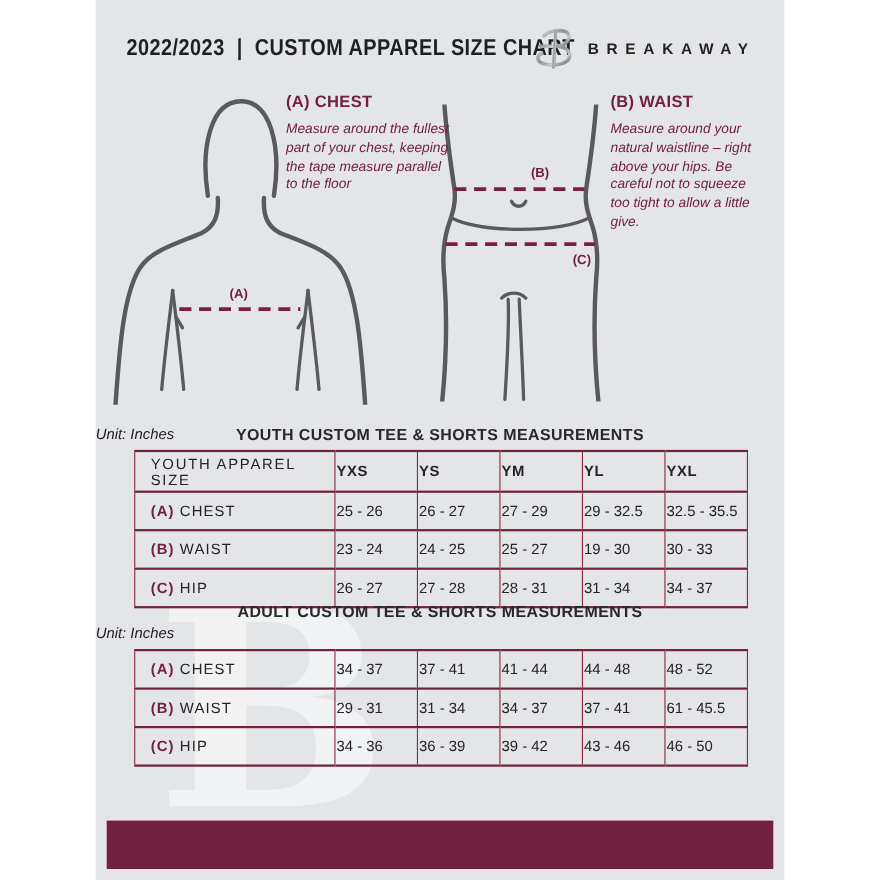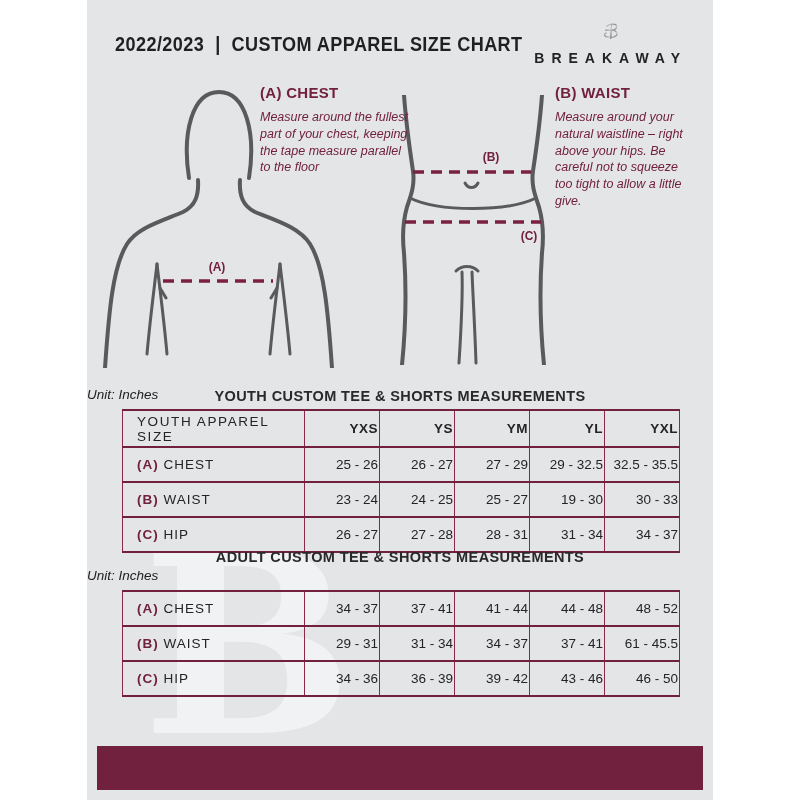--- a/index.html
+++ b/index.html
@@ -20,21 +20,21 @@
     z-index:1; pointer-events:none;
   }
 
   
   .hdr { position:absolute; left:0; top:22px; width:626px; height:44px; z-index:2; }
   .hdr-title {
     position:absolute; left:28px; top:10px;
     font-weight:bold; font-size:21px; letter-spacing:.5px; color:#1f2022;
     white-space:pre; transform:scaleX(.86); transform-origin:left center;
   }
-  .brand { position:absolute; right:26px; top:0; height:44px; display:flex; align-items:center; gap:10px;flex-direction:column; }
+  .brand { position:absolute; right:26px; top:0; height:44px; display:flex; align-items:center; gap:10px; }
   .brand-name { font-weight:bold; font-size:14px; letter-spacing:7px; color:#232325; white-space:nowrap; }
   .logo { width:40px; height:42px; }
 
   
   .fig { position:absolute; z-index:2; }
   .fig path { fill:none; stroke:#595a5c; stroke-width:4; stroke-linecap:round; }
   .fig path.dash { stroke:#7a2040; stroke-width:3.4; stroke-dasharray:11 7; stroke-linecap:butt; }
   .fig path.thin { stroke-width:3; }
   .meas-label {
     position:absolute; width:40px; text-align:center; z-index:3;
@@ -50,21 +50,21 @@
   .sec-title { position:absolute; left:0; width:626px; text-align:center; z-index:2;
     font-weight:bold; font-size:14.5px; letter-spacing:.4px; color:#29292b; }
   .sec-unit  { position:absolute; left:0; width:751px; text-align:left; z-index:2;
     font-style:italic; font-size:13.5px; color:#202022; }
 
   
   .size-table { position:absolute; left:35px; width:557px; border-collapse:collapse; z-index:2; table-layout:fixed; }
   .size-table td {
     border-left:1px solid #8a2945; border-right:1px solid #8a2945;
     border-top:2px solid #71203e; border-bottom:2px solid #71203e;
-    height:31px; text-align:right; vertical-align:middle;
+    height:31px; text-align:left; vertical-align:middle;
     font-size:13.5px; color:#242426; background:transparent;
   }
   .size-table tr.hrow td { height:33px; }
   .size-table td.first { text-align:left; padding-left:14px; }
   .lbl-cell { font-size:13px; letter-spacing:1.6px; color:#3c3c3e; }
   .hdr-cell { font-weight:bold; font-size:14px; letter-spacing:.5px; }
   .row-lbl  { font-size:13.5px; letter-spacing:1px; color:#2b2b2d; }
   .pfx { font-weight:bold; color:#71203e; }
 
   

